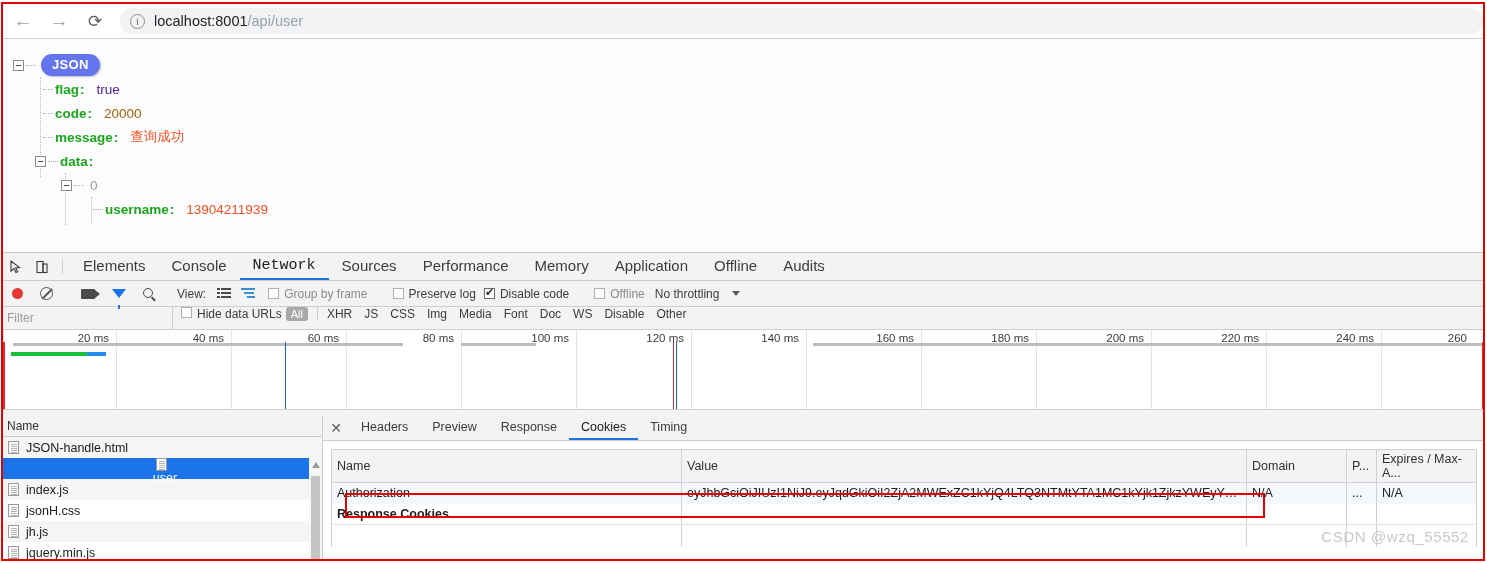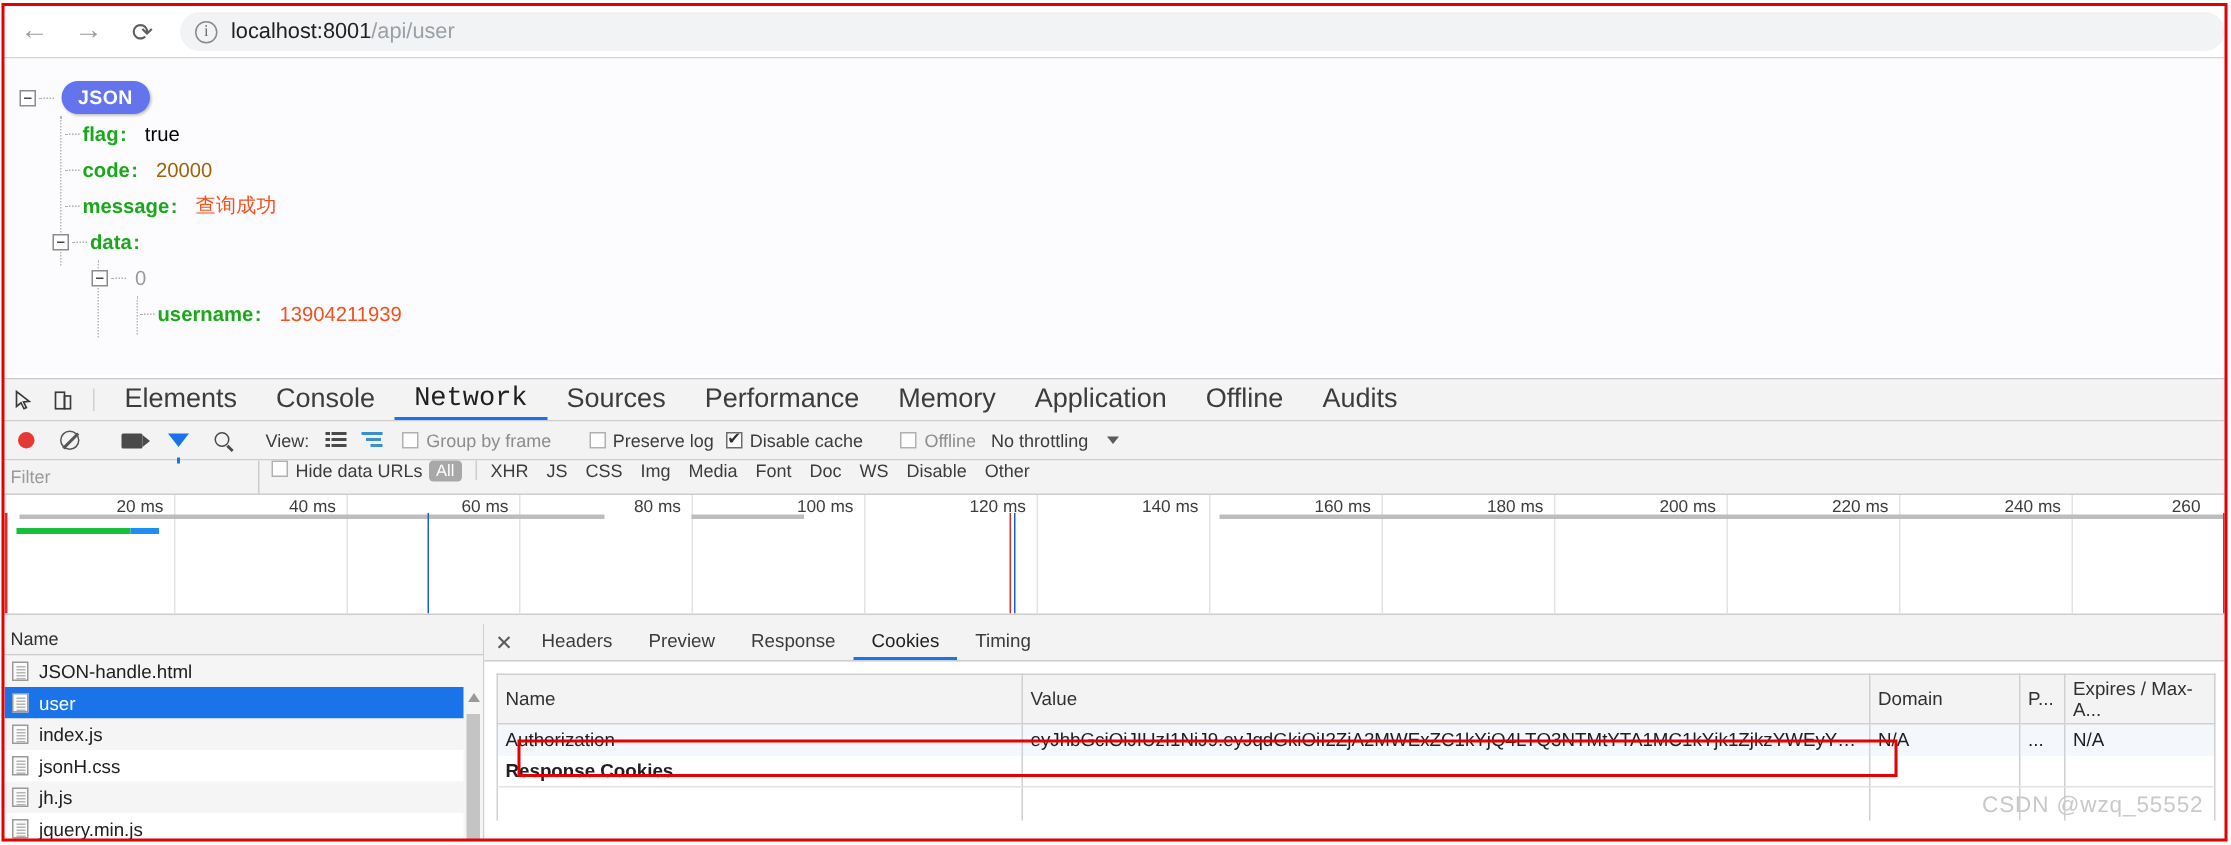--- a/index.html
+++ b/index.html
@@ -97,21 +97,21 @@
     font-size: 13px;
     padding: 3px 11px 4px;
     border-radius: 11px;
     margin-left: 3px;
     box-shadow: 1px 1px 2px rgba(0,0,0,.25);
     letter-spacing: .3px;
   }
   .k { color: #1aa81a; font-weight: bold; font-size: 13.5px; }
   .colon { color: #1aa81a; font-weight: bold; margin: 0 3px 0 1px; }
   .v { font-size: 13.5px; margin-left: 9px; }
-  .v.bool { color: #000000; }
+  .v.bool { color: #4c1d95; }
   .v.num { color: #a16207; }
   .v.str { color: #f4511e; }
   .idx { color: #9a9a9a; font-size: 13.5px; margin-left: 4px; }
   .vline {
     position: absolute; border-left: 1px dotted #b8b8b8;
   }
 
   
   .devtools {
     position: absolute; left: 3px; top: 252px;
@@ -127,21 +127,21 @@
     border-bottom: 1px solid #cdcdcd;
   }
   .dt-icon-btn {
     width: 26px; display: flex; align-items: center; justify-content: center;
     color: #5a5a5a;
   }
   .dt-sep { width: 1px; background: #cfcfcf; margin: 6px 7px; }
   .dt-tab {
     padding: 0 13px;
     display: flex; align-items: center;
-    font-size: 18px; color: #3c3c3c;
+    font-size: 15px; color: #3c3c3c;
     border-bottom: 2px solid transparent;
   }
   .dt-tab.active { border-bottom-color: #1a73e8; color: #202020; font-family: Liberation Mono, monospace; }
 
   .dt-toolbar {
     height: 26px; display: flex; align-items: center;
     background: #f3f3f3; border-bottom: 1px solid #cdcdcd;
     padding-left: 5px;
   }
   .rec-dot {
@@ -268,21 +268,21 @@
     height: 21px; font-size: 12px; color: #303030;
     padding-left: 4px; line-height: 21px;
     background: #f3f3f3; border-bottom: 1px solid #cdcdcd;
   }
   .rl-items { flex: 1; overflow: hidden; position: relative; }
   .rl-row {
     height: 21px; display: flex; align-items: center;
     font-size: 12.5px; color: #202020; padding-left: 5px;
   }
   .rl-row:nth-child(odd) { background: #f5f5f5; }
-  .rl-row.sel { background: #1a73e8; color: #ffffff; }
+  .rl-row.sel { background: #1a73e8; color: #ffffff; flex-direction: column; }
   .doc-ico {
     width: 11px; height: 13px; flex: 0 0 auto;
     background: #fafafa; border: 1px solid #9a9a9a;
     margin-right: 7px; position: relative;
   }
   .doc-ico::after {
     content: ""; position: absolute; left: 2px; top: 2px;
     width: 6px; height: 1px; background: #b5b5b5;
     box-shadow: 0 2px 0 #b5b5b5, 0 4px 0 #b5b5b5, 0 6px 0 #b5b5b5, 0 8px 0 #b5b5b5;
   }
@@ -485,21 +485,21 @@
         <span style="top:0; left:0; right:0;"></span>
         <span style="top:4px; left:3px; right:1px;"></span>
         <span style="top:8px; left:6px; right:0;"></span>
       </div>
       <div class="cb"></div>
       <div class="cb-txt dim">Group by frame</div>
       <div class="dt-sep" style="margin:4px 8px;"></div>
       <div class="cb"></div>
       <div class="cb-txt">Preserve log</div>
       <div class="cb checked"></div>
-      <div class="cb-txt">Disable cache</div>
+      <div class="cb-txt">Disable code</div>
       <div class="dt-sep" style="margin:4px 8px;"></div>
       <div class="cb"></div>
       <div class="cb-txt dim">Offline</div>
       <div class="throttle">No throttling</div>
       <div class="caret-dn"></div>
     </div>
 
     <div class="dt-filterbar">
       <div class="filter-input">Filter</div>
       <div class="cb"></div>

